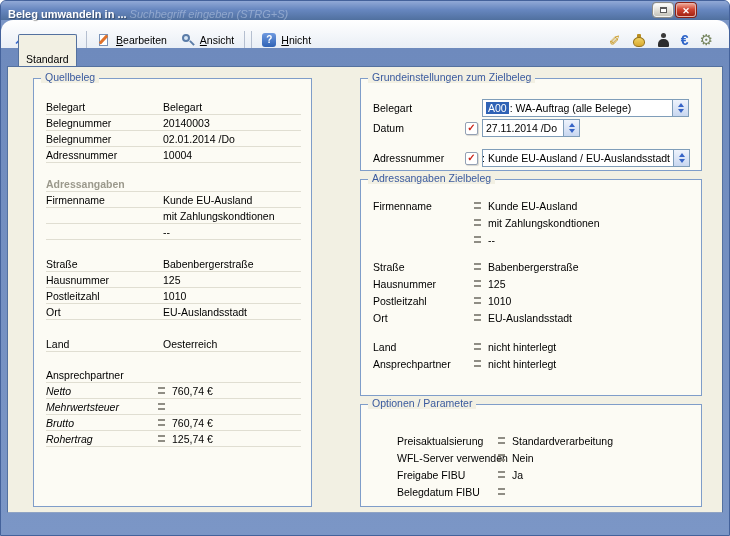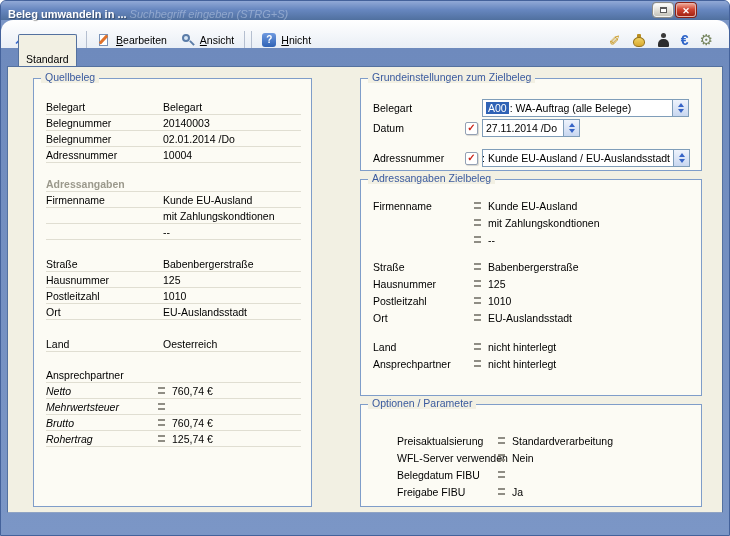--- a/index.html
+++ b/index.html
@@ -363,27 +363,27 @@
               <span class="lab">Preisaktualsierung</span>
               <span class="eq"></span>
               <span class="val">Standardverarbeitung</span>
             </div>
           <div class="zrow">
               <span class="lab">WFL-Server verwenden</span>
               <span class="eq"></span>
               <span class="val">Nein</span>
             </div>
           <div class="zrow">
+              <span class="lab">Freigabe FIBU</span>
+              <span class="eq"></span>
+              <span class="val">Ja</span>
+            </div>
+          <div class="zrow">
               <span class="lab">Belegdatum FIBU</span>
               <span class="eq"></span>
               <span class="val"></span>
-            </div>
-          <div class="zrow">
-              <span class="lab">Freigabe FIBU</span>
-              <span class="eq"></span>
-              <span class="val">Ja</span>
             </div>
         </div>
       </div>
 
     </div>
   </div>
 </div>
 
 </body></html>

